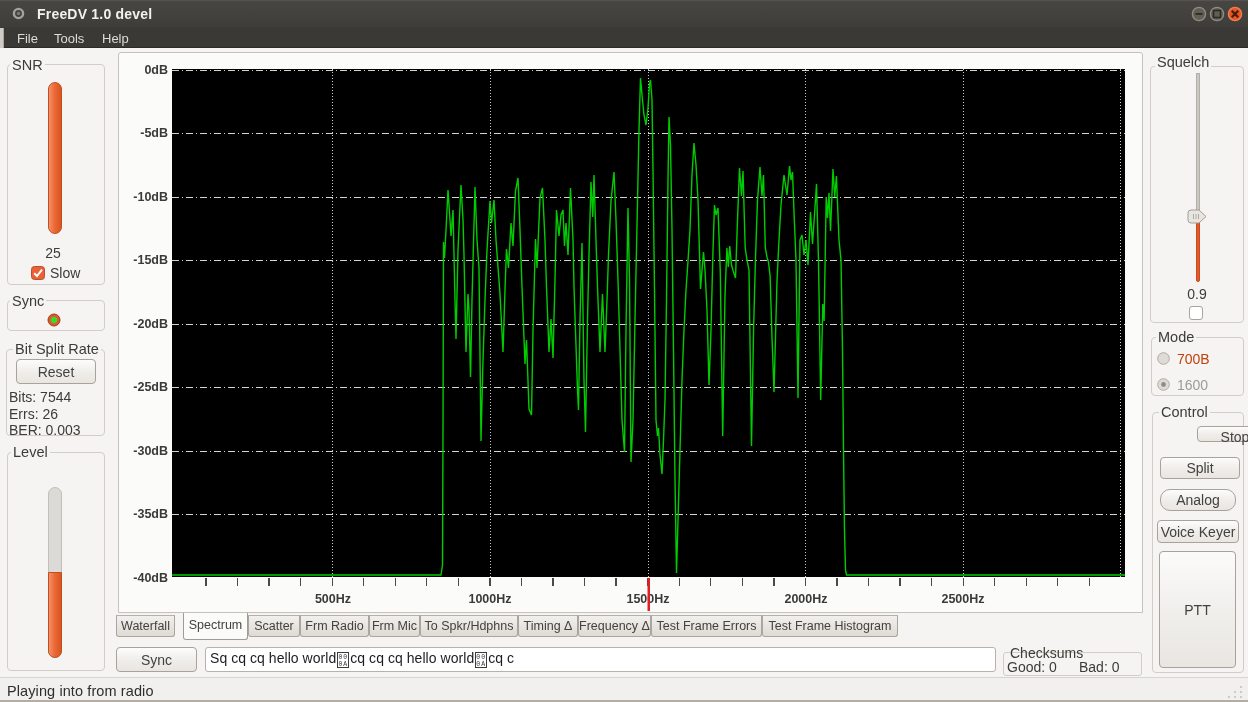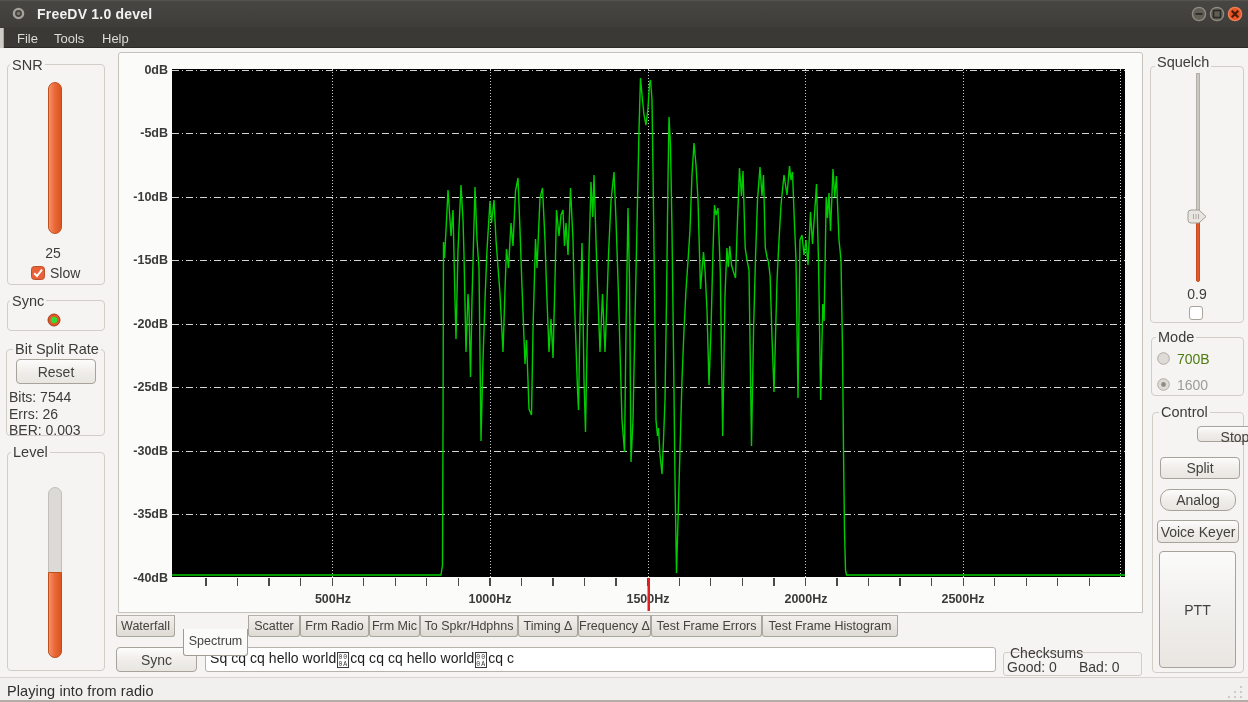--- a/index.html
+++ b/index.html
@@ -140,21 +140,21 @@
     <text x="490" y="603">1000Hz</text>
     <text x="648" y="603">1500Hz</text>
     <text x="806" y="603">2000Hz</text>
     <text x="963" y="603">2500Hz</text>
   </g>
   <rect x="647.5" y="578" width="2.5" height="33" fill="#e02020"></rect>
   <polyline fill="none" stroke="#00cd00" stroke-width="1.4" points="172,575 441,575 442.5,565 443,430 443.5,242 444.5,258 446,230 448,190 450,220 451,236 453,210 455,300 456,339 458,250 461,185 463,220 464,255 466,352 468,294 469,310 470.5,377 472,300 475,187 477,240 479,268 481,441 483,360 485,300 487,250 490,201 491.5,223 494,200 496,240 500,294 503,352 505,290 506.5,249 508.5,268 511,223 513,246 515.5,191 518,178 520,230 522,287 525,364 526.5,340 529,409 531.5,415 533,330 535.5,239 537,268 540,198 542.5,188 545,240 546.5,287 549,352 551,319 553,358 555,280 556.5,210 559,236 561,215 563,210 564.5,246 566,223 568,255 570.5,188 573,240 574,287 577.5,390 578.5,410 580,320 582,243 584,380 585.5,432 587.5,320 589,255 591,182 592.8,217 594,175 596,240 597.5,287 600,352 602.5,294 605,352 607,300 608.5,255 611,201 614,172 616,220 618,280 620,350 622,420 624.5,452 626,330 628,208 629.5,280 631,462 633,420 635,320 637,225 639,130 640.5,78 642,95 644,115 646,125 648,108 649.5,84 650.5,80 652,100 653,170 654.5,290 656,420 657.5,436 658.5,428 660,455 662,474 663.5,440 665,400 666.5,300 668,180 669,117 670.5,145 672,230 673.5,350 675,480 676.5,573 678,520 680,450 682,380 684,330 686,290 688,261 690,230 692,175 694,143 696,165 698,200 700.5,289 702,270 703.5,252 705,270 707,310 709,385 711,330 713,250 714.5,205 716,215 718,208 720.3,272 722.7,436 725,295 726.9,248 728.3,267 729.7,246 731.5,265 733.5,272 735.5,278 737.5,220 739.5,168 741.5,196 743,171 745.2,248 747,260 749,270 751.5,446 753.6,328 755.5,258 757.5,200 760,167 762,196 763.5,175 765.3,248 767.2,258 768.5,262 770.1,276 772,337 774,392 777,281 779,240 781,205 784,175 787,195 789.5,166 791,180 792.5,172 794,212 796,260 798,398 800,240 802,235 804,255 806,240 808,265 810.5,212 812.5,244 814.5,215 816.5,184 818.5,261 820.7,400 822.8,304 824.1,321 826.2,197 827.5,218 829,193 830.5,231 833,169 834.7,197 836.4,176 839,240 841,260 842.5,350 843.5,450 844.5,530 845.5,570 846.5,575 850,575 1125,575"></polyline>
 </svg>
 
 <div class="abs tab" style="left:116px;width:59px;">Waterfall</div>
-<div class="abs tab" id="tab-sel" style="left:183px;width:65px;margin-top:16px;">Spectrum</div>
+<div class="abs tab" id="tab-sel" style="left:183px;width:65px;">Spectrum</div>
 <div class="abs tab" style="left:248px;width:52px;">Scatter</div>
 <div class="abs tab" style="left:300px;width:69px;">Frm Radio</div>
 <div class="abs tab" style="left:369px;width:51px;">Frm Mic</div>
 <div class="abs tab" style="left:420px;width:98px;">To Spkr/Hdphns</div>
 <div class="abs tab" style="left:518px;width:60px;">Timing Δ</div>
 <div class="abs tab" style="left:578px;width:73px;">Frequency Δ</div>
 <div class="abs tab" style="left:651px;width:111px;">Test Frame Errors</div>
 <div class="abs tab" style="left:762px;width:136px;">Test Frame Histogram</div>
 
 <div class="abs btn" style="left:116px;top:647px;width:81px;height:25px;line-height:24px;">Sync</div>
@@ -174,21 +174,21 @@
     <path d="M6.5 5 V10 M9 5 V10 M11.5 5 V10" stroke="#b0aca5" stroke-width="1"></path>
   </svg>
 <div class="abs" style="left:1150px;top:286px;width:94px;text-align:center;font-size:14px;">0.9</div>
 <div class="abs" style="left:1189px;top:306px;width:14px;height:14px;background:#fff;border:1px solid #a8a39b;border-radius:3px;"></div>
 
 <div class="abs" style="left:1156px;top:329px;font-size:14.5px;z-index:2;background:#f5f4f2;padding:0 2px;">Mode</div>
 <div class="abs gbox" style="left:1151px;top:337px;width:93px;height:59px;"></div>
 <svg class="abs" style="left:1157px;top:352px;" width="13" height="13">
     <circle cx="6.5" cy="6.5" r="5.8" fill="#dedbd7" stroke="#b0aba4"></circle>
   </svg>
-<div class="abs" style="left:1177px;top:351px;font-size:14px;color:#4d7c0f;">700B</div>
+<div class="abs" style="left:1177px;top:351px;font-size:14px;color:#c2410c;">700B</div>
 <svg class="abs" style="left:1157px;top:378px;" width="13" height="13">
     <circle cx="6.5" cy="6.5" r="5.8" fill="#dedbd7" stroke="#b0aba4"></circle>
     <circle cx="6.5" cy="6.5" r="2.4" fill="#8f8b85"></circle>
   </svg>
 <div class="abs" style="left:1177px;top:377px;font-size:14px;color:#9b9b9b;">1600</div>
 
 <div class="abs" style="left:1159px;top:404px;font-size:14.5px;z-index:2;background:#f5f4f2;padding:0 2px;">Control</div>
 <div class="abs gbox" style="left:1152px;top:412px;width:92px;height:261px;"></div>
 <div class="abs btn" style="left:1197px;top:426px;width:76px;height:16px;line-height:21px;">Stop</div>
 <div class="abs btn" style="left:1160px;top:457px;width:80px;height:22px;line-height:21px;">Split</div>

